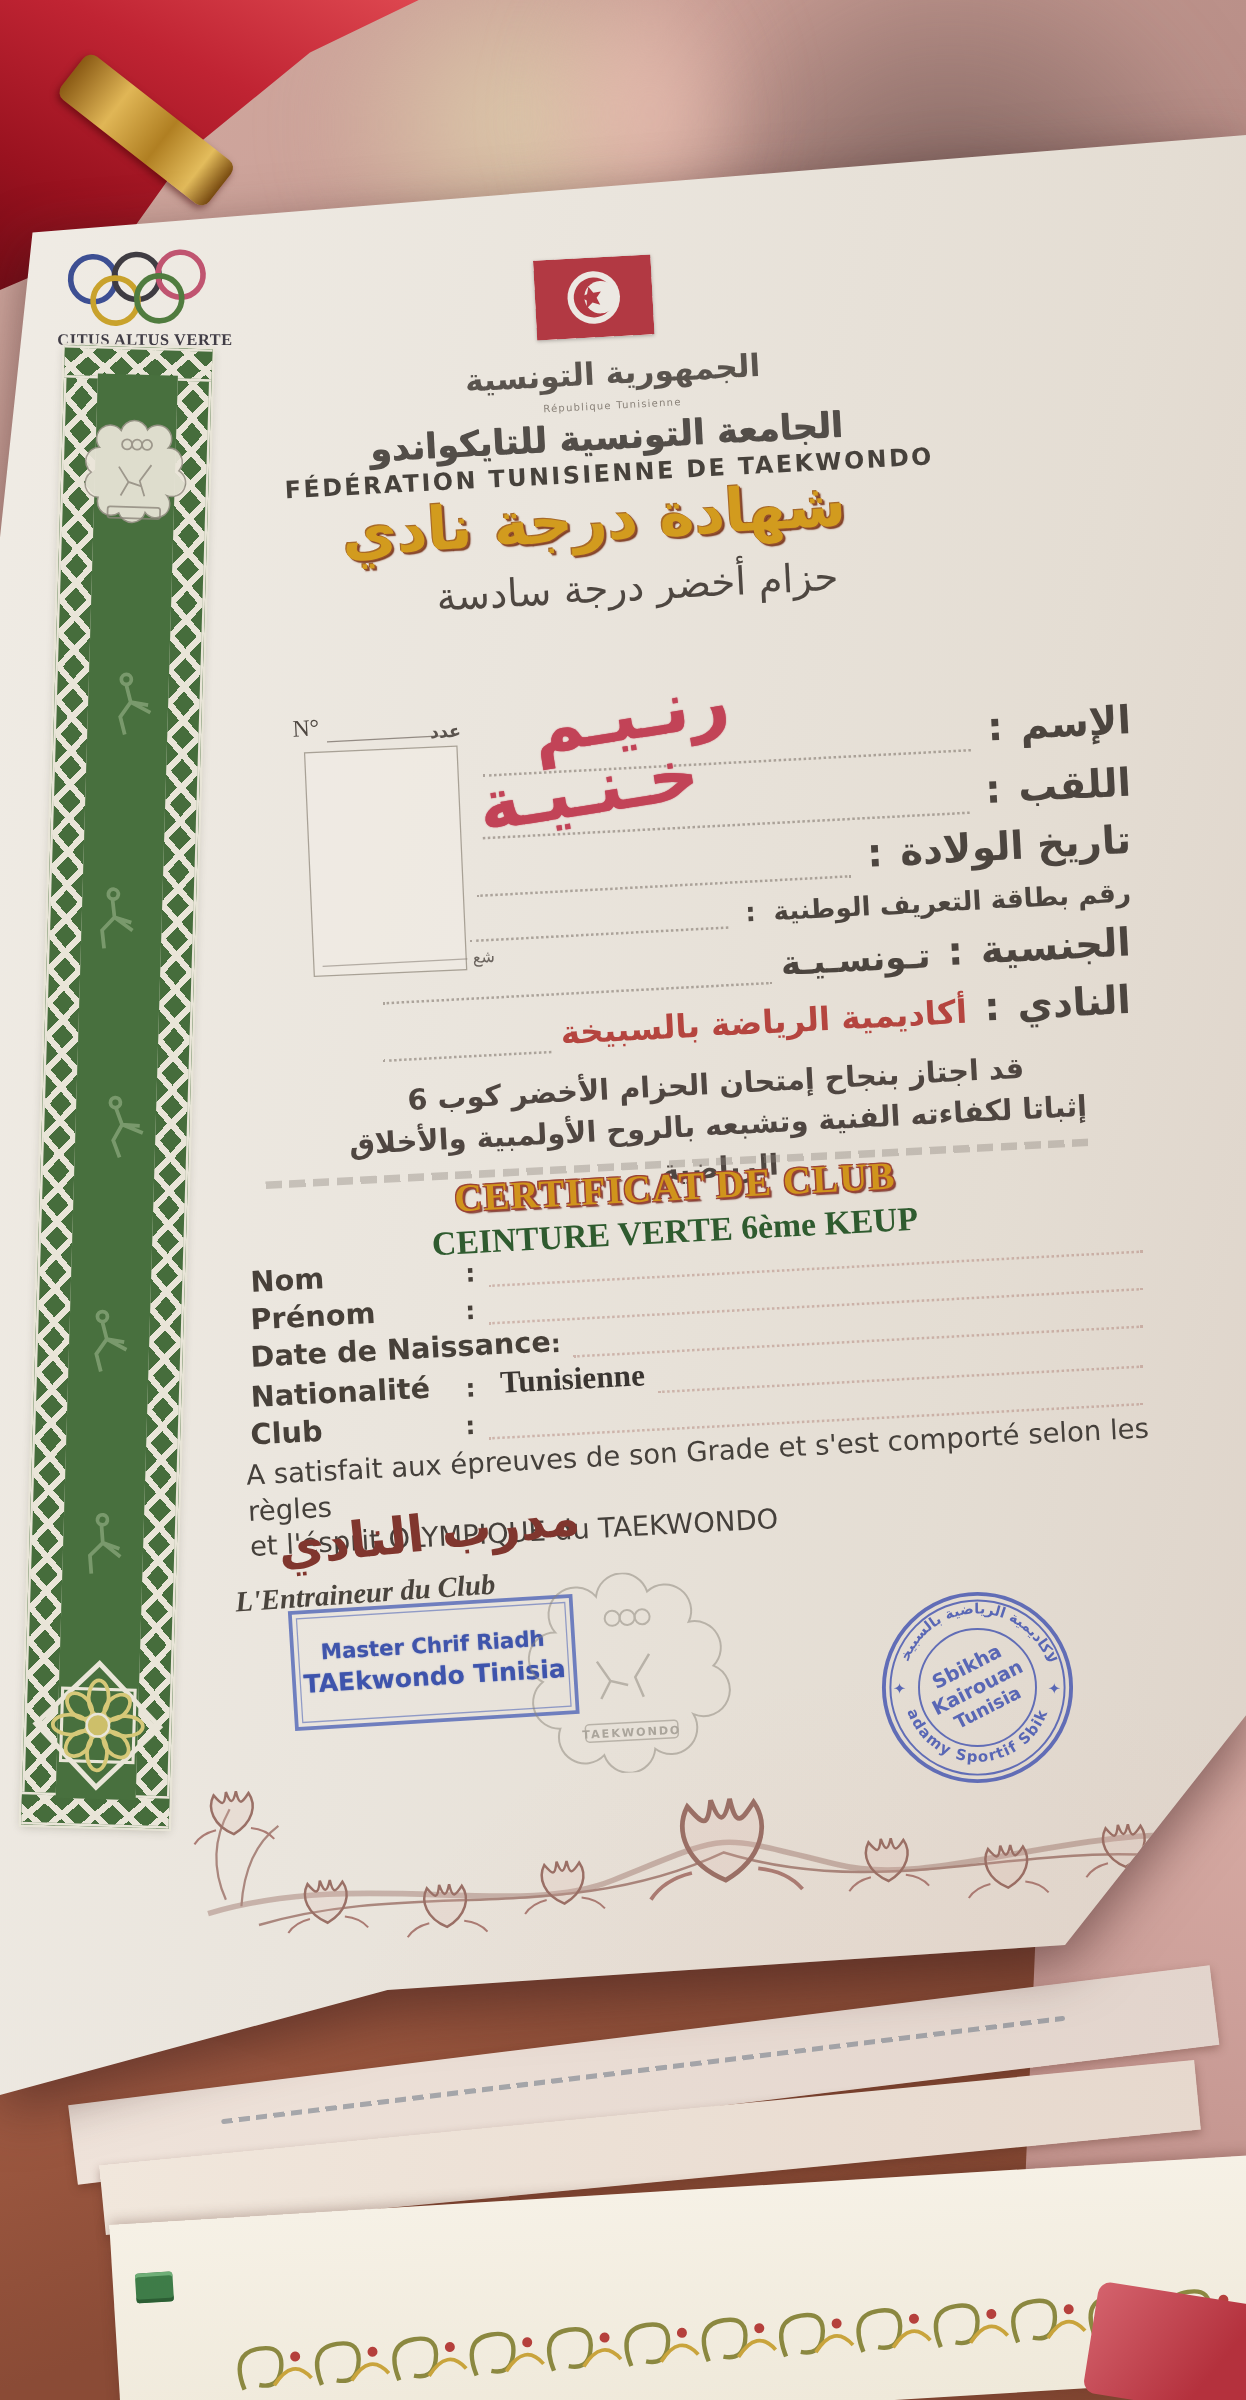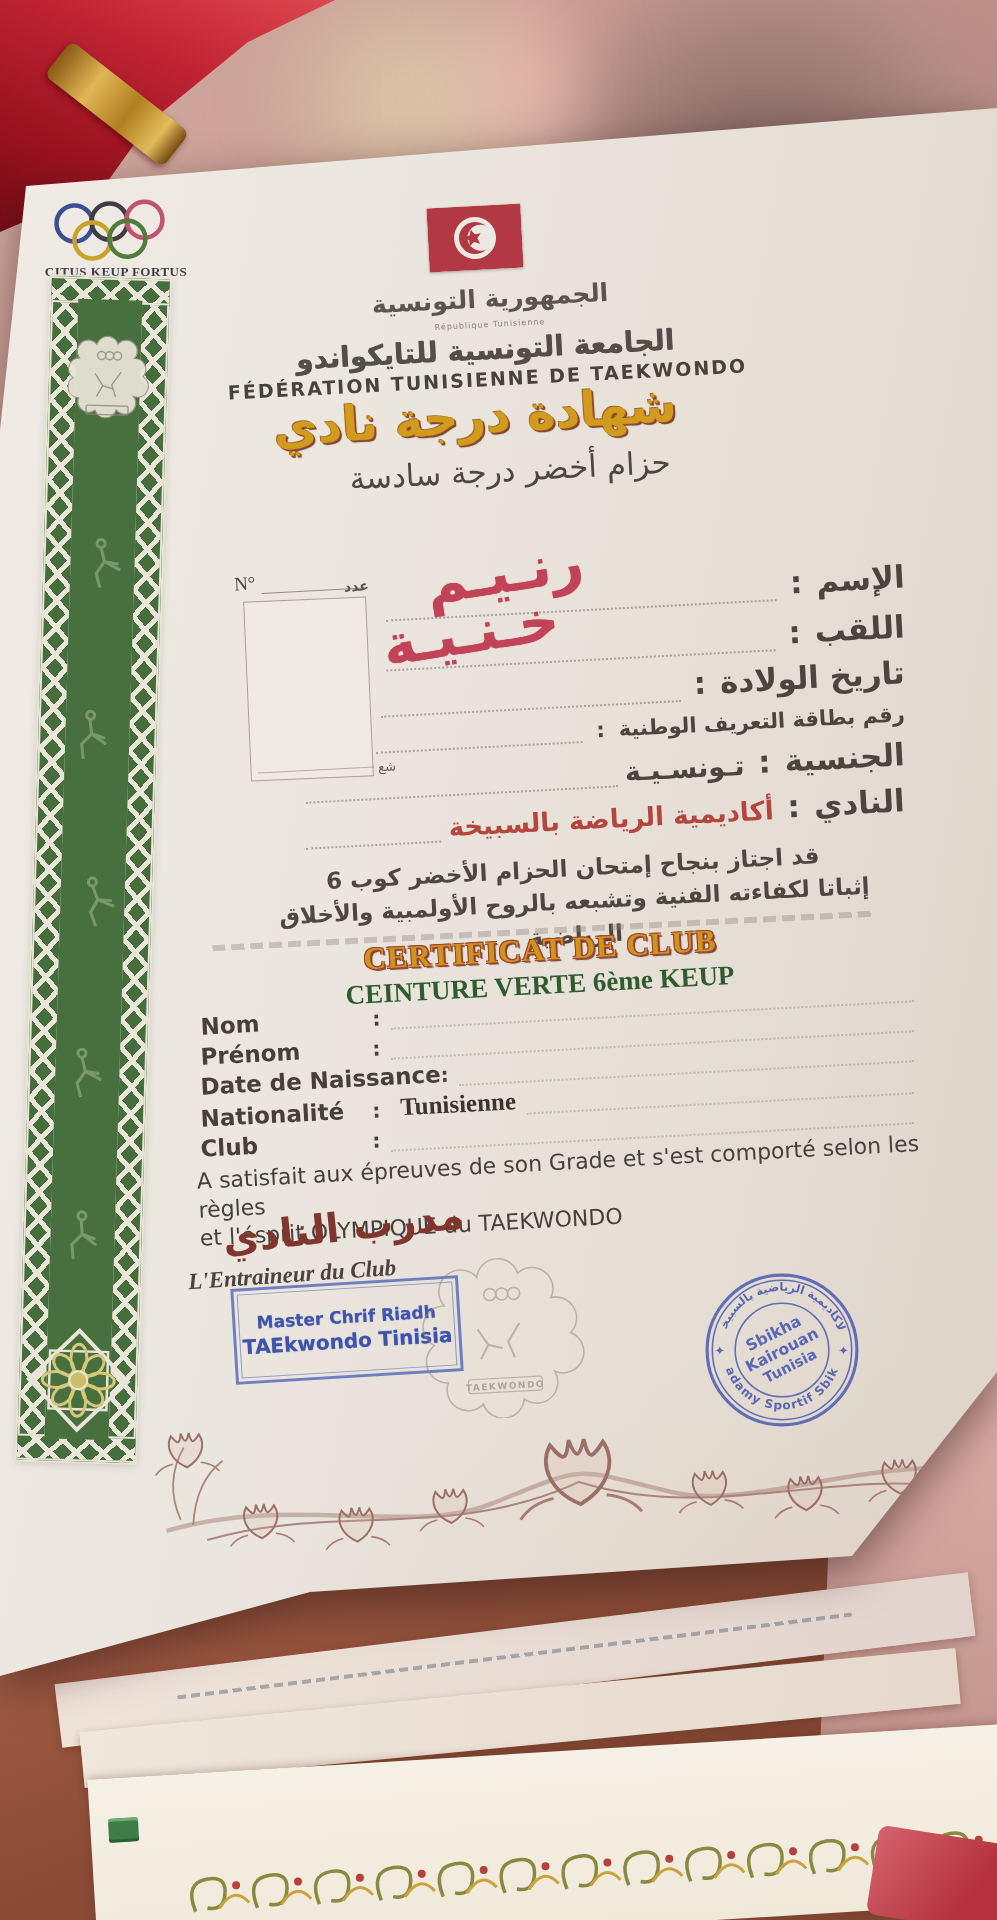--- a/index.html
+++ b/index.html
@@ -184,21 +184,21 @@
 
       <svg class="abs rings" width="142" height="66" viewBox="0 0 142 66">
         <g fill="none" stroke-width="4.5">
           <circle cx="25" cy="23" r="18" stroke="#3d4f93"></circle>
           <circle cx="60" cy="23" r="18" stroke="#3f3c42"></circle>
           <circle cx="95" cy="23" r="18" stroke="#c05470"></circle>
           <circle cx="42" cy="41" r="18" stroke="#c9a22c"></circle>
           <circle cx="77" cy="41" r="18" stroke="#507c3f"></circle>
         </g>
       </svg>
-      <div class="abs motto">CITUS KEUP FORTUS</div>
+      <div class="abs motto">CITUS ALTUS VERTE</div>
 
       <svg class="abs flag" width="94" height="64" viewBox="0 0 94 64">
         <rect width="94" height="64" fill="#b23943"></rect>
         <circle cx="47" cy="32" r="21" fill="#ece8e2"></circle>
         <circle cx="47" cy="32" r="16" fill="#b23943"></circle>
         <circle cx="52.5" cy="32" r="13" fill="#ece8e2"></circle>
         <path d="M45 23 l2.6 5.6 6.1.6 -4.6 4.1 1.4 6 -5.5-3.2 -5.5 3.2 1.4-6 -4.6-4.1 6.1-.6 z" fill="#b23943" transform="rotate(-12 45 32)"></path>
       </svg>
 
       <div class="abs republic-ar tilt">الجمهورية التونسية</div>

